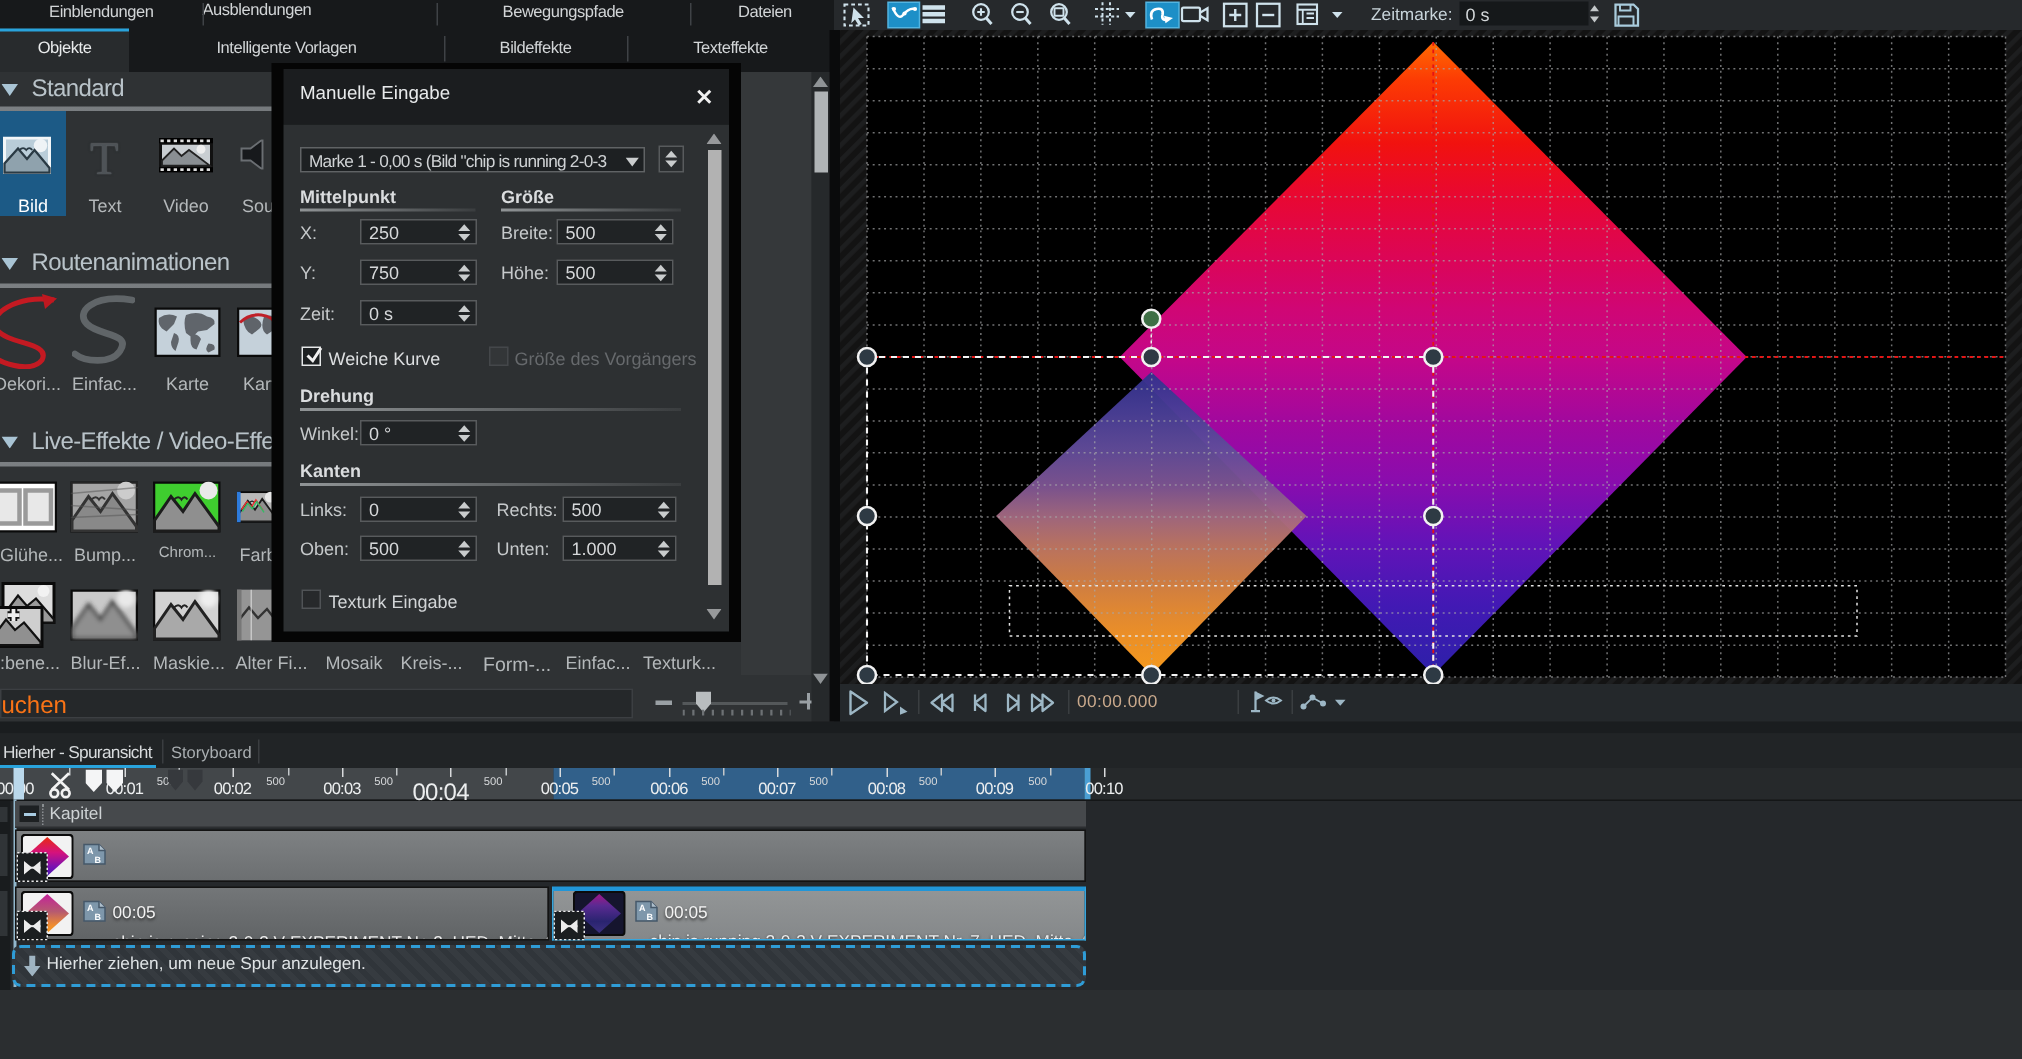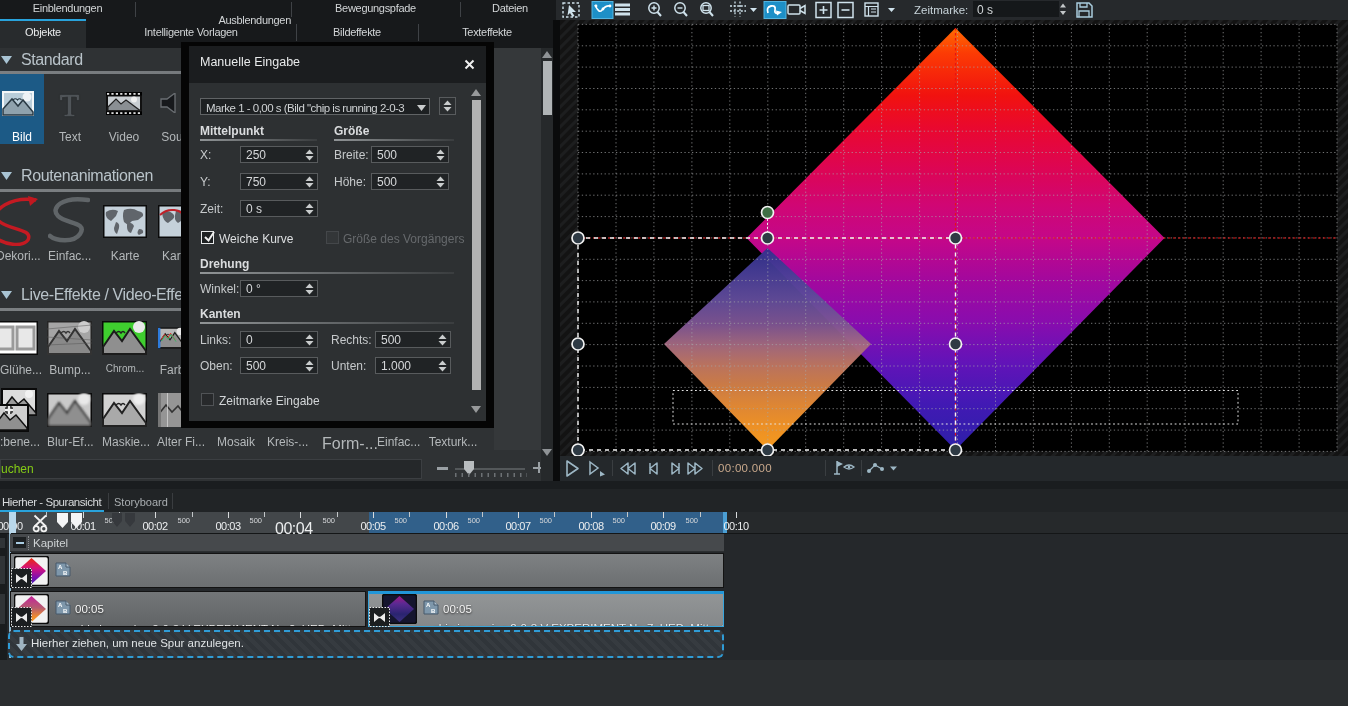--- a/index.html
+++ b/index.html
@@ -2,21 +2,21 @@
 <html><head><meta charset="utf-8"><style>
 *{margin:0;padding:0;box-sizing:border-box}
 html,body{width:1348px;height:706px;overflow:hidden;background:#26292b;
 font-family:"Liberation Sans",sans-serif;-webkit-font-smoothing:antialiased}
 .ab{position:absolute}
 .t{position:absolute;white-space:nowrap;color:#d2d5d7}
 </style></head>
 <body>
 <div class="ab" style="left:0;top:0;width:556px;height:48px;background:#17191b">
     <div class="t" style="left:0;top:2px;width:135px;text-align:center;font-size:11px;letter-spacing:-0.3px">Einblendungen</div>
-    <div class="t" style="left:135px;top:14px;width:156px;text-align:right;font-size:11px;letter-spacing:-0.3px">Ausblendungen</div>
+    <div class="t" style="left:135px;top:1px;width:156px;text-align:left;font-size:11px;letter-spacing:-0.3px">Ausblendungen</div>
     <div class="t" style="left:291px;top:2px;width:169px;text-align:center;font-size:11px;letter-spacing:-0.3px">Bewegungspfade</div>
     <div class="t" style="left:460px;top:2px;width:100px;text-align:center;font-size:11px;letter-spacing:-0.3px">Dateien</div>
     <div class="ab" style="left:135px;top:2px;width:1px;height:15px;background:#3f4246"></div>
     <div class="ab" style="left:291px;top:2px;width:1px;height:15px;background:#3f4246"></div>
     <div class="ab" style="left:460px;top:2px;width:1px;height:15px;background:#3f4246"></div>
     <div class="ab" style="left:0;top:19px;width:86px;height:29px;background:#282b2d;border-top:2.5px solid #29a3dc"></div>
     <div class="t" style="left:0px;top:26px;width:86px;text-align:center;font-size:11px;letter-spacing:-0.3px;color:#e9ebec">Objekte</div>
     <div class="t" style="left:86px;top:26px;width:210px;text-align:center;font-size:11px;letter-spacing:-0.3px">Intelligente Vorlagen</div>
     <div class="t" style="left:296px;top:26px;width:122px;text-align:center;font-size:11px;letter-spacing:-0.3px">Bildeffekte</div>
     <div class="t" style="left:418px;top:26px;width:138px;text-align:center;font-size:11px;letter-spacing:-0.3px">Texteffekte</div>
@@ -171,25 +171,25 @@
       <path d="M0 22 l8 -10 6 7 6 -6 7 9" stroke="#333" stroke-width="1.6" fill="none"></path>
       <rect x="9" y="0" width="1" height="34" fill="#ddd" opacity="0.7"></rect>
       <rect x="0" y="0" width="3" height="34" fill="#777"></rect>
     </svg>
     <div class="t" style="left:0px;top:387px;width:36px;text-align:center;font-size:12px;color:#b4b8ba">:bene...</div>
     <div class="t" style="left:47px;top:387px;width:44px;text-align:center;font-size:12px;color:#b4b8ba">Blur-Ef...</div>
     <div class="t" style="left:102px;top:387px;width:46px;text-align:center;font-size:12px;color:#b4b8ba">Maskie...</div>
     <div class="t" style="left:157px;top:387px;width:38px;text-align:center;font-size:12px;color:#b4b8ba">Alter Fi...</div>
     <div class="t" style="left:215px;top:387px;width:42px;text-align:center;font-size:12px;color:#b4b8ba">Mosaik</div>
     <div class="t" style="left:267px;top:387px;width:40px;text-align:center;font-size:12px;color:#b4b8ba">Kreis-...</div>
-    <div class="t" style="left:322px;top:387px;width:42px;text-align:center;font-size:16px;color:#b4b8ba">Form-...</div>
+    <div class="t" style="left:322px;top:387px;width:42px;text-align:center;font-size:13px;color:#b4b8ba">Form-...</div>
     <div class="t" style="left:377px;top:387px;width:42px;text-align:center;font-size:12px;color:#b4b8ba">Einfac...</div>
     <div class="t" style="left:428px;top:387px;width:50px;text-align:center;font-size:12px;color:#b4b8ba">Texturk...</div>
     <div class="ab" style="left:0;top:410.5px;width:422px;height:20px;background:#25282a;border:1px solid #3c3f42"></div>
-    <div class="t" style="left:1px;top:414px;font-size:12px;color:#84cc16">uchen</div>
+    <div class="t" style="left:1px;top:414px;font-size:16px;color:#f97316">uchen</div>
     <div class="ab" style="left:437px;top:419px;width:11px;height:2.5px;background:#9aa0a4"></div>
     <div class="ab" style="left:455px;top:420px;width:70px;height:1.5px;background:#54585a"></div>
     <svg class="ab" style="left:464px;top:413px" width="10" height="14">
       <polygon points="0,0 10,0 10,8 5,14 0,8" fill="#b9bdbf"></polygon>
     </svg>
     <svg class="ab" style="left:455px;top:425px" width="72" height="5">
       <rect x="0.0" y="0" width="1.5" height="4" fill="#6d7174"></rect>
       <rect x="6.5" y="0" width="1.5" height="4" fill="#6d7174"></rect>
       <rect x="13.0" y="0" width="1.5" height="4" fill="#6d7174"></rect>
       <rect x="19.5" y="0" width="1.5" height="4" fill="#6d7174"></rect>
@@ -612,13 +612,13 @@
       <polygon points="1.5,7 9.5,7 5.5,11.5" fill="#c9cccd"></polygon>
     </svg>
     <div class="t" style="left:150px;top:317px;font-size:12px;color:#c6c9cb">Unten:</div>
     <div class="ab" style="left:194px;top:315px;width:76px;height:17px;background:#202325;border:1px solid #585b5d"></div>
     <div class="t" style="left:200px;top:317px;font-size:12px;color:#d6d8da">1.000</div>
     <svg class="ab" style="left:256px;top:317.5px" width="11" height="12">
       <polygon points="1.5,5 9.5,5 5.5,0.5" fill="#c9cccd"></polygon>
       <polygon points="1.5,7 9.5,7 5.5,11.5" fill="#c9cccd"></polygon>
     </svg>
     <div class="ab" style="left:20px;top:351px;width:13px;height:13px;background:#27292b;border:1px solid #505356"></div>
-    <div class="t" style="left:38px;top:352px;font-size:12px;color:#d2d5d7">Zeitmarke Eingabe</div>
+    <div class="t" style="left:38px;top:352px;font-size:12px;color:#d2d5d7">Texturk Eingabe</div>
   </div>
 </body></html>

